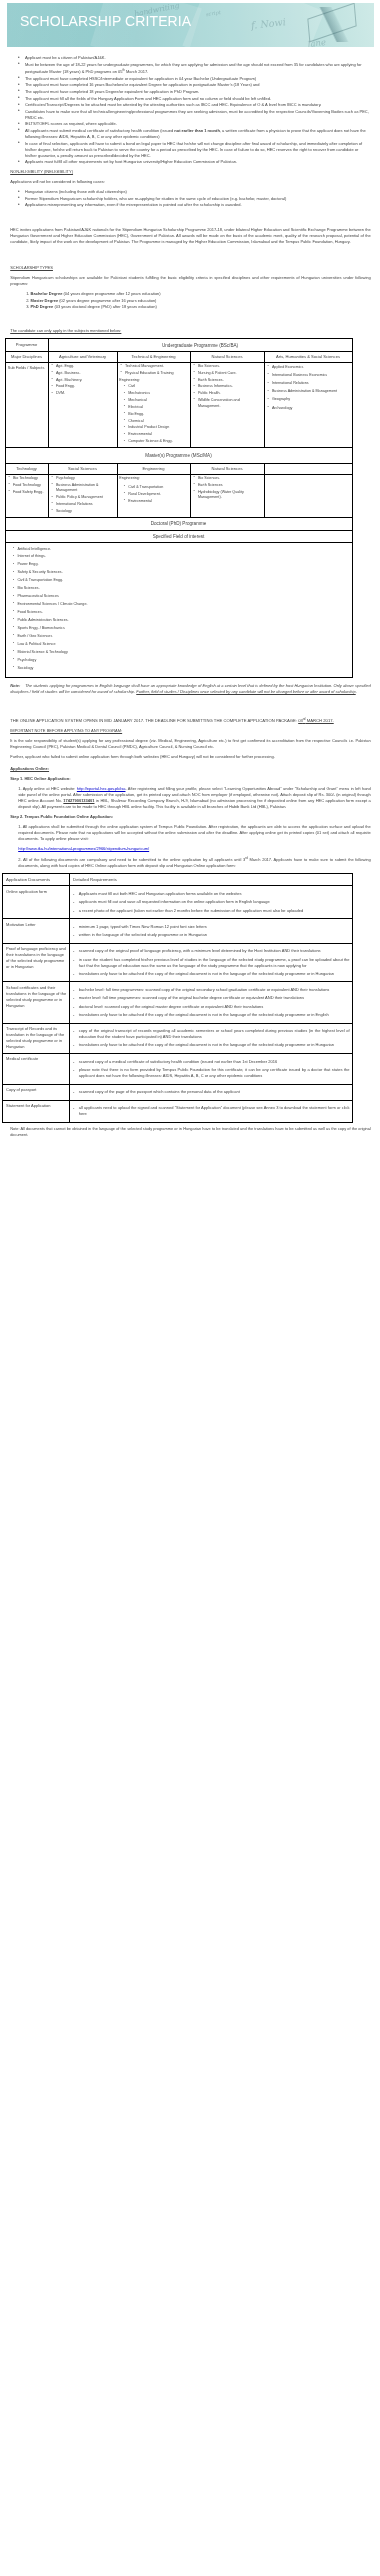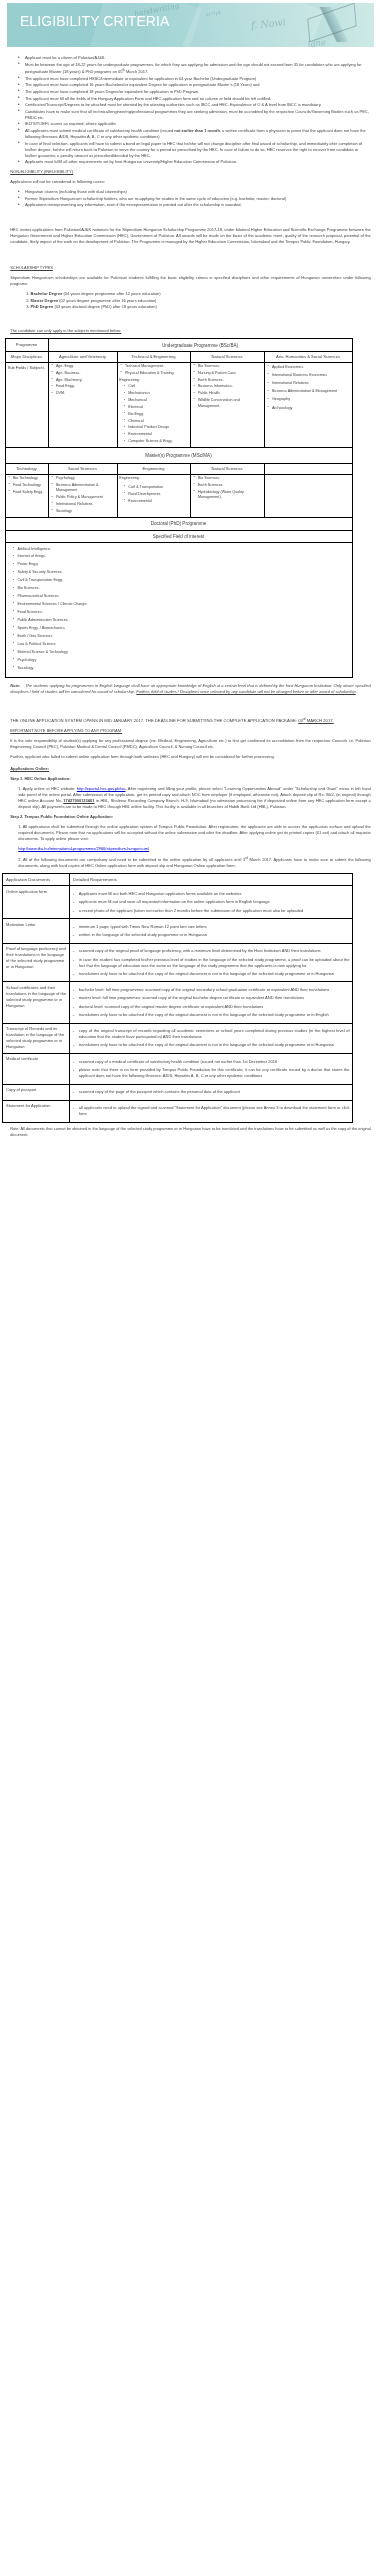--- a/index.html
+++ b/index.html
@@ -118,21 +118,21 @@
 
   <div class="banner">
     <div class="sheet"></div>
     <div class="sheet2"></div>
     <div class="scribble s1">handwriting</div>
     <div class="scribble s4">script</div>
     <div class="scribble s2">f. Nowi</div>
     <div class="scribble s3">Jane</div>
     <div class="pen"></div>
     <div class="pen2"></div>
-    <div class="banner-title">ELIGIBILITY CRITERIA</div>
+    <div class="banner-title">SCHOLARSHIP CRITERIA</div>
   </div>
 
   <div class="content">
 
     <div class="spacer-md"></div>
     <ul class="bul">
       <li>Applicant must be a citizen of Pakistan/AJ&amp;K.</li>
       <li>Must be between the age of 18-22 years for undergraduate programmes, for which they are applying for admission and the age should not exceed from 35 for candidates who are applying for postgraduate Master (18 years) &amp; PhD programs on 05<sup>th</sup> March 2017.</li>
       <li>The applicant must have completed HSSC/Intermediate or equivalent for application in 04 year Bachelor (Undergraduate Program)</li>
       <li>The applicant must have completed 16 years Bachelors/or equivalent Degree for application in postgraduate Master's (18 Years) and</li>

